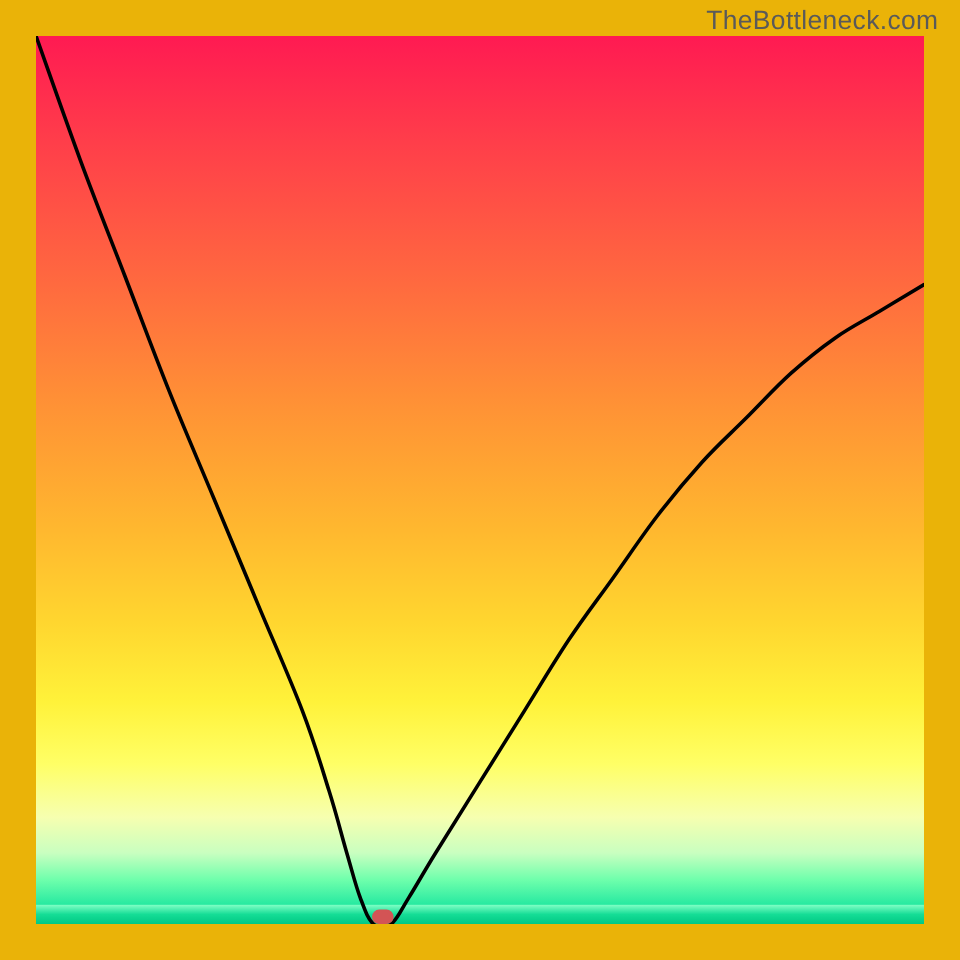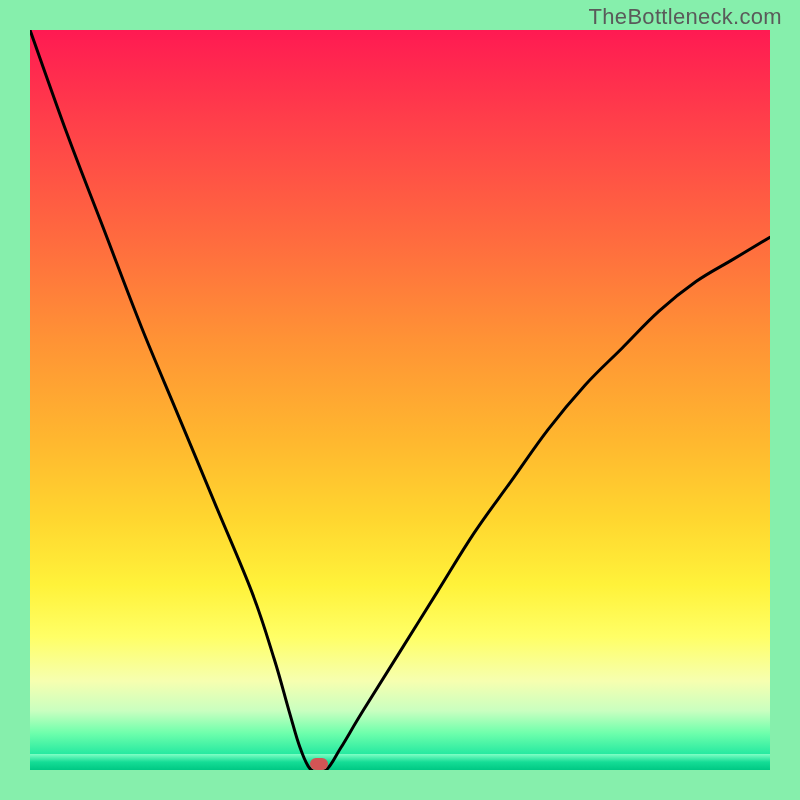--- a/index.html
+++ b/index.html
@@ -8,21 +8,21 @@
     width: 800px;
     height: 800px;
     overflow: hidden;
     background: #000;
     font-family: Arial, Helvetica, sans-serif;
   }
   .frame {
     position: relative;
     width: 800px;
     height: 800px;
-    background: #86efac;
+    background: #eab308;
   }
   .plot-area {
     position: absolute;
     left: 30px;
     top: 30px;
     width: 740px;
     height: 740px;
     overflow: hidden;
   }
   .gradient-bg {

